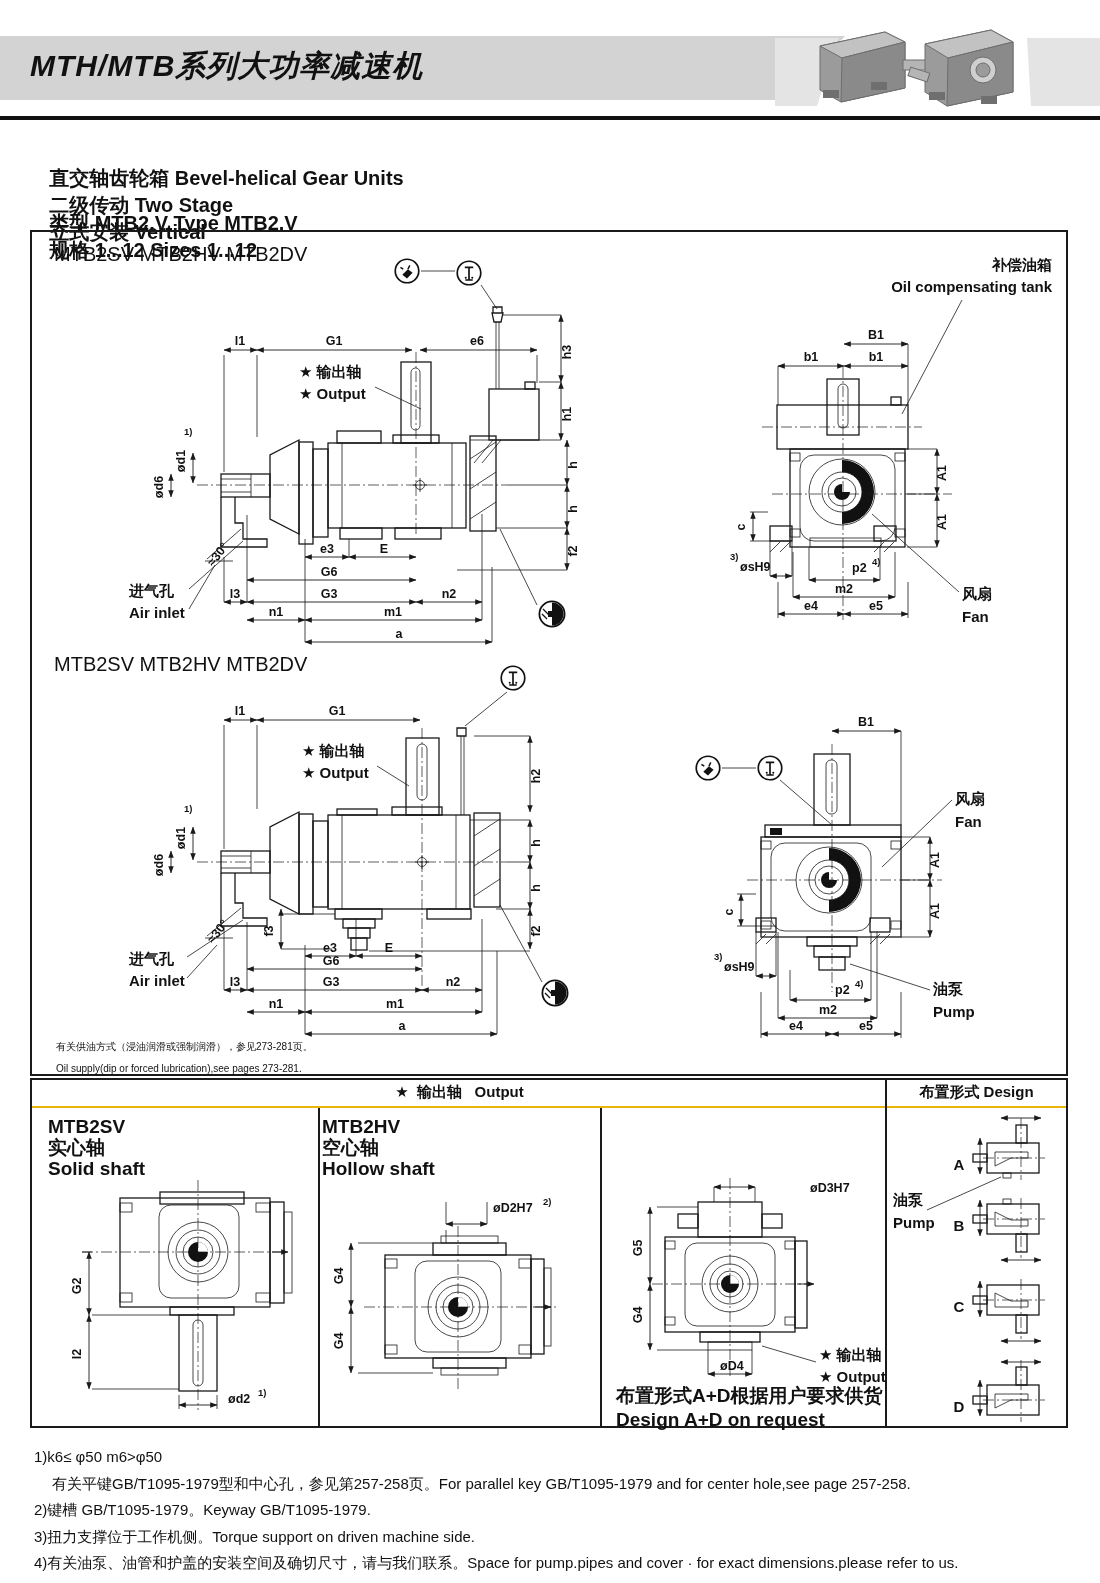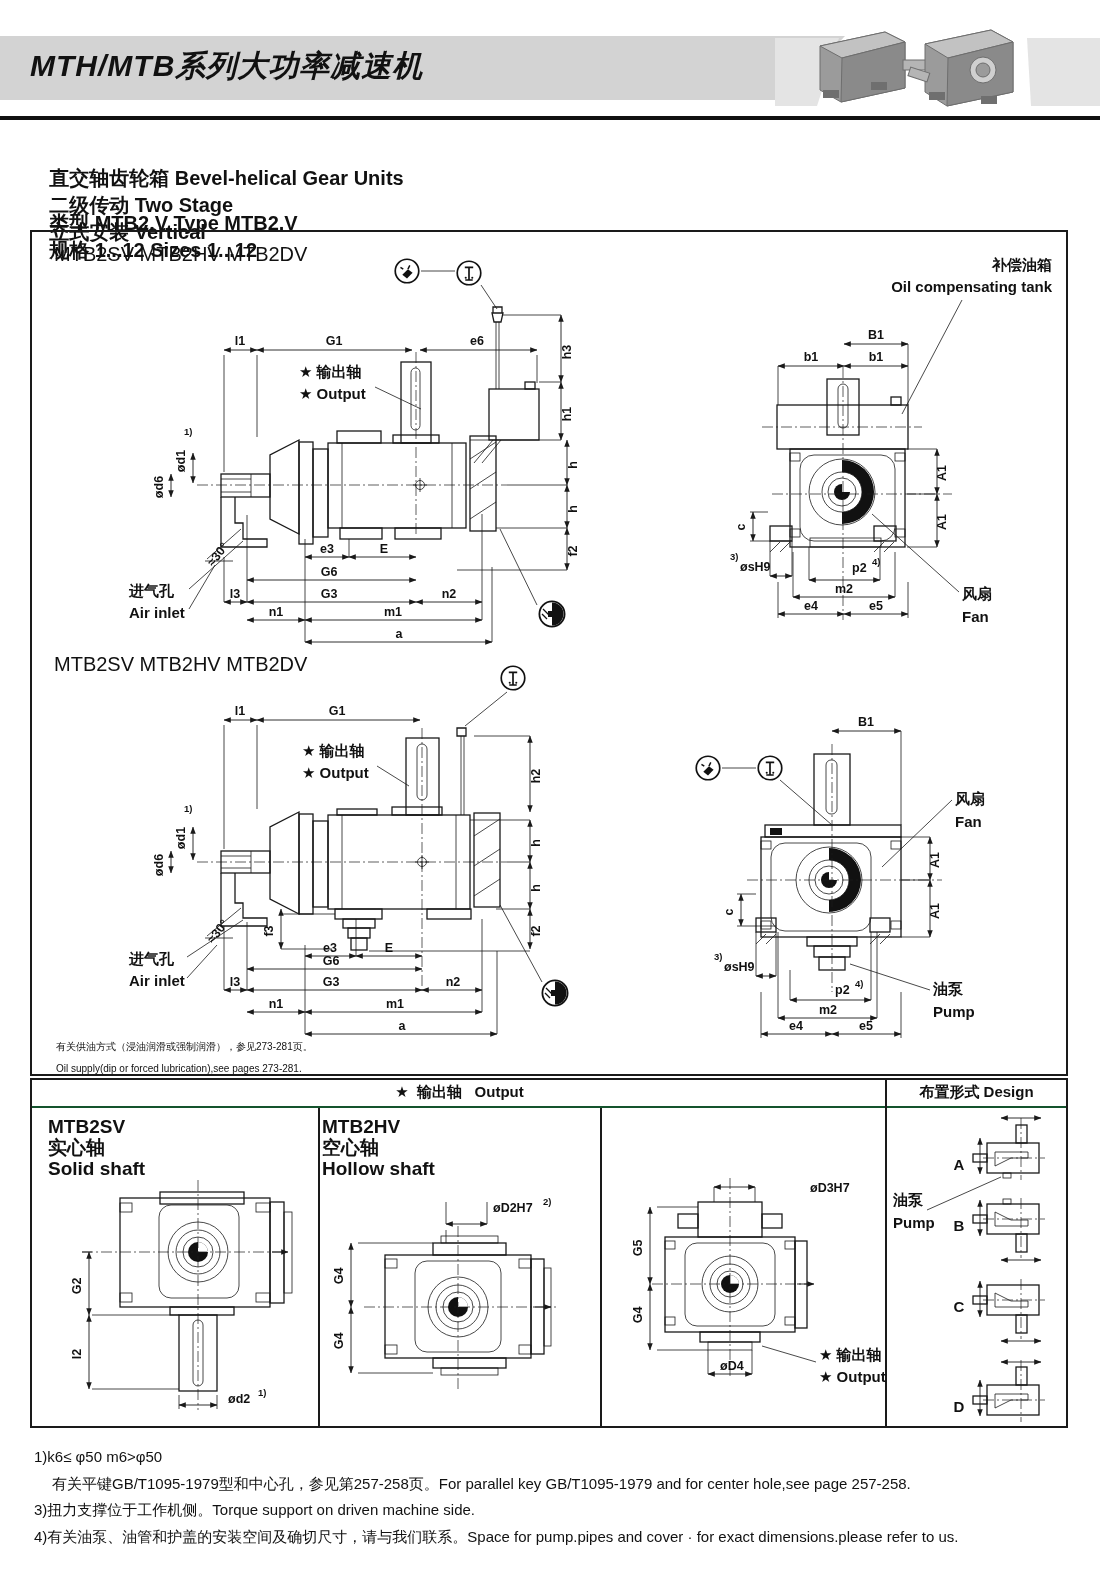--- a/index.html
+++ b/index.html
@@ -11,21 +11,21 @@
   #hr-thick{left:0;top:116px;width:1100px;height:4px;background:#111;}
   .sub-line{left:38px;font-size:20px;font-weight:bold;white-space:pre;}
   .sub-seg{margin-right:56px;}
   
   #main-box{left:30px;top:230px;width:1038px;height:846px;border:2px solid #1a1a1a;box-sizing:border-box;}
   .sec-title{font-size:20px;font-weight:normal;line-height:28px;}
   .note-line{font-size:10px;font-weight:normal;}
   
   #out-table{left:30px;top:1078px;width:1038px;height:350px;border:2px solid #1a1a1a;box-sizing:border-box;}
   .th{font-size:15px;font-weight:bold;text-align:center;white-space:pre;}
-  #th-row{left:0;top:0;width:1034px;height:26px;border-bottom:2px solid #14532d;}
+  #th-row{left:0;top:0;width:1034px;height:26px;border-bottom:2px solid #eab308;}
   .cell{top:28px;height:318px;box-sizing:border-box;}
   .cell-title{font-size:19px;font-weight:bold;line-height:21px;}
   .vline{width:2px;background:#1a1a1a;}
   
   #footnotes{left:34px;top:1444px;width:1050px;font-size:15px;line-height:26.5px;}
   .fn-indent{padding-left:18px;}
   
   svg{overflow:visible;}
   .ln{stroke:#1a1a1a;stroke-width:1.3;fill:none;}
   .thin{stroke:#1a1a1a;stroke-width:0.8;fill:none;}
@@ -569,20 +569,24 @@
         <text class="dt" x="40" y="140" text-anchor="middle" transform="rotate(-90 40 140)">G5</text>
         <text class="dt" x="40" y="207" text-anchor="middle" transform="rotate(-90 40 207)">G4</text>
         <text class="dt" x="118" y="262">øD4</text>
       </g>
       <g>
         <text class="ann" x="217" y="252">★ 输出轴</text>
         <text class="ann" x="217" y="274">★ Output</text>
         <path class="thin" d="M160,238 L214,254"></path>
       </g>
     </svg>
+    <div class="abs cell-title" style="left:14px;top:276px;line-height:24px">
+      <div>布置形式A+D根据用户要求供货</div>
+      <div>Design A+D on request</div>
+    </div>
   </div>
 
   <div class="abs cell" style="left:855px;width:179px">
     <svg class="abs" style="left:0;top:0" width="179" height="318" viewBox="0 0 179 318">
       <g>
         <rect class="ln" x="100" y="35" width="52" height="30"></rect>
         <path class="thin" d="M108,58 L108,44 H141 V50 H124 Z"></path>
         <rect class="ln" x="86" y="46" width="14" height="8"></rect>
         <rect class="ln" x="129" y="17" width="11" height="18"></rect>
         <rect class="thin" x="116" y="65" width="8" height="5"></rect>
@@ -627,15 +631,16 @@
         <text class="ann" x="6" y="120">Pump</text>
         <path class="thin" d="M40,102 L114,69"></path>
       </g>
     </svg>
   </div>
 </div>
 
 <div class="abs" id="footnotes">
   <div>1)k6≤ φ50 m6&gt;φ50</div>
   <div class="fn-indent">有关平键GB/T1095-1979型和中心孔，参见第257-258页。For parallel key GB/T1095-1979 and for center hole,see page 257-258.</div>
+  <div>2)键槽 GB/T1095-1979。Keyway GB/T1095-1979.</div>
   <div>3)扭力支撑位于工作机侧。Torque support on driven machine side.</div>
   <div>4)有关油泵、油管和护盖的安装空间及确切尺寸，请与我们联系。Space for pump.pipes and cover · for exact dimensions.please refer to us.</div>
 </div>
 
 </body></html>

